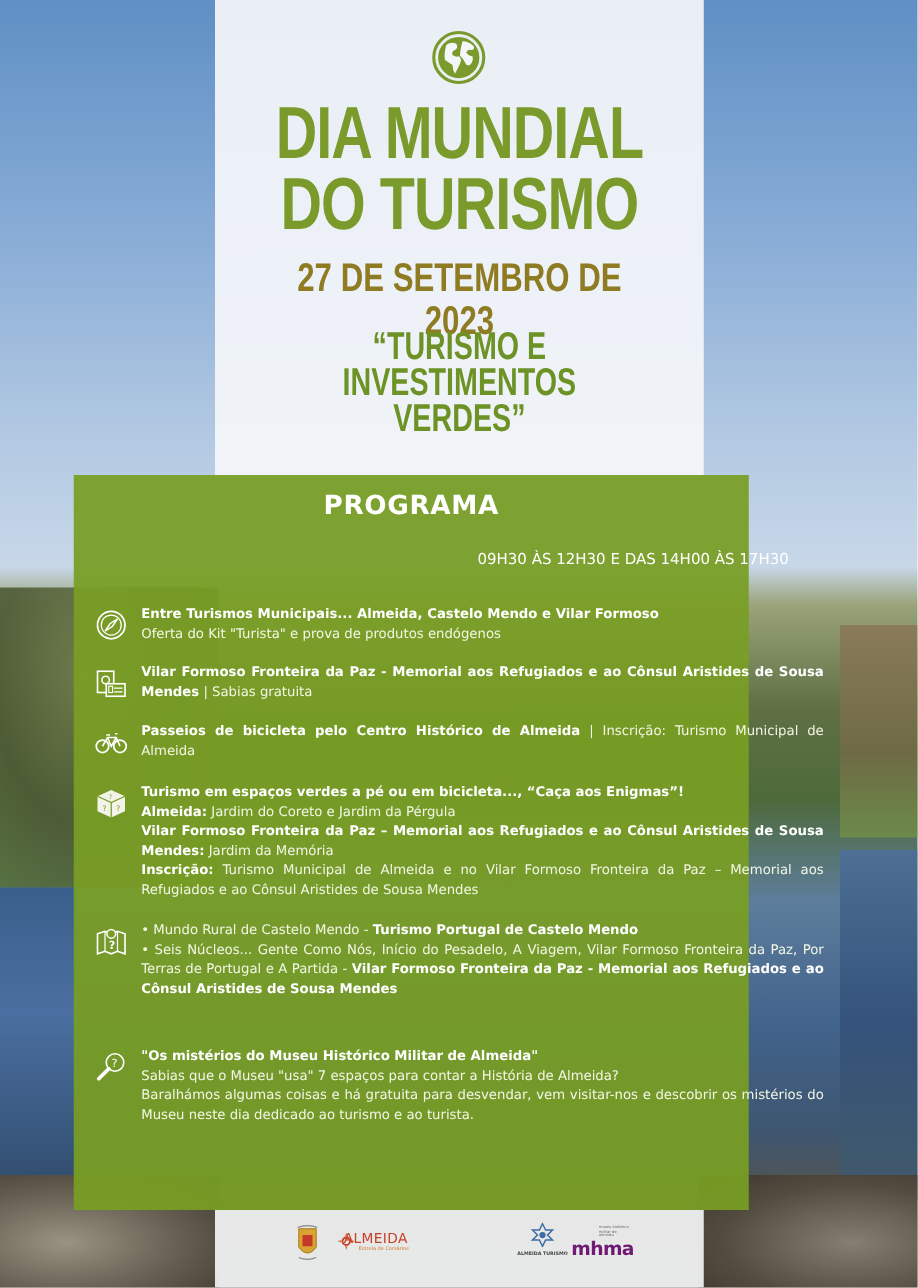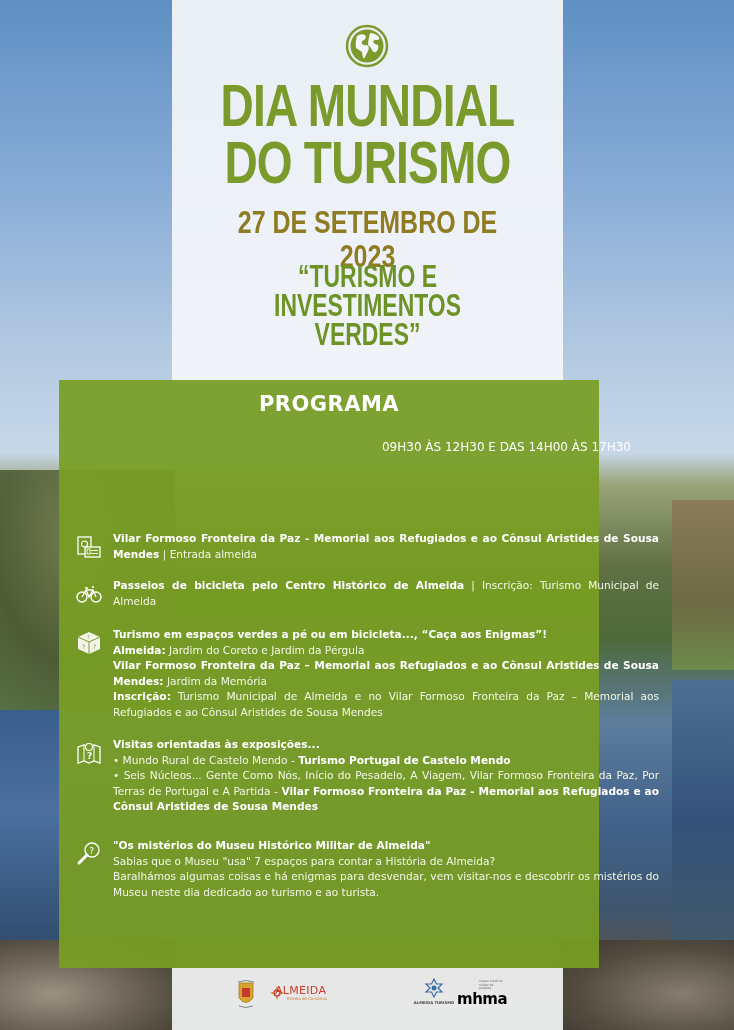--- a/index.html
+++ b/index.html
@@ -116,21 +116,21 @@
   .logo-vilar .t2 { font-size: 6.5px; color: #3d8dc8; font-weight: bold; }
   .logo-turismo {
     left: 238px; top: 10px; width: 48px; height: 34px; text-align: center;
   }
   .logo-turismo .star { width: 20px; height: 20px; margin: 0 auto; display: block; }
   .logo-turismo .t1 { font-size: 3.8px; font-weight: bold; color: #444; margin-top: 2px; }
   .logo-mhma {
     left: 285px; top: 12px; width: 50px; height: 32px;
   }
   .logo-mhma .small { position: absolute; left: 22px; top: 0; font-size: 3px; color: #666; line-height: 3.5px; width: 24px; }
-  .logo-mhma .big { position: absolute; left: 0; top: 10px; font-size: 15px; font-weight: bold; color: #000000; letter-spacing: -0.5px; }
+  .logo-mhma .big { position: absolute; left: 0; top: 10px; font-size: 15px; font-weight: bold; color: #701a75; letter-spacing: -0.5px; }
 </style>
 </head>
 <body>
 
 <div class="bg-left-hill"></div>
 <div class="bg-right-trees"></div>
 <div class="bg-water-left"></div>
 <div class="bg-water-right"></div>
 <div class="bg-rocks"></div>
 <div class="bg-rocks-right"></div>
@@ -151,34 +151,47 @@
     <div>“TURISMO E</div>
     <div>INVESTIMENTOS</div>
     <div>VERDES”</div>
   </div>
 </div>
 
 <div class="program">
   <div class="program-title">PROGRAMA</div>
   <div class="program-hours">09H30 ÀS 12H30 E DAS 14H00 ÀS 17H30</div>
 
+  <div class="item" style="top:104px">
+    <span class="icon">
+      <svg viewBox="0 0 26 26">
+          <circle cx="13" cy="13" r="11" fill="none" stroke="#fff" stroke-width="1.4"></circle>
+          <circle cx="13" cy="13" r="8" fill="none" stroke="#fff" stroke-width="1"></circle>
+          <path d="M18 8 L14 14 L8 18 L12 12 Z" fill="none" stroke="#fff" stroke-width="1.2"></path>
+        </svg>
+    </span>
+    <div class="body">
+      <span class="b line">Entre Turismos Municipais... Almeida, Castelo Mendo e Vilar Formoso</span>
+      <span class="line">Oferta do Kit "Turista" e prova de produtos endógenos</span>
+    </div>
+  </div>
 
   <div class="item" style="top:151px">
     <span class="icon">
       <svg viewBox="0 0 26 26">
           <rect x="2" y="3" width="13" height="17" fill="none" stroke="#fff" stroke-width="1.3"></rect>
           <circle cx="8.5" cy="10" r="3" fill="none" stroke="#fff" stroke-width="1.2"></circle>
           <rect x="9" y="13" width="15" height="10" fill="#789e24" stroke="#fff" stroke-width="1.3"></rect>
           <line x1="15" y1="16.5" x2="22" y2="16.5" stroke="#fff"></line>
           <line x1="15" y1="19.5" x2="22" y2="19.5" stroke="#fff"></line>
           <rect x="11" y="15" width="3" height="5" fill="none" stroke="#fff" stroke-width="0.9"></rect>
         </svg>
     </span>
     <div class="body">
-      <span class="b">Vilar Formoso Fronteira da Paz - Memorial aos Refugiados e ao Cônsul Aristides de Sousa Mendes</span><span> | Entrada almeida</span>
+      <span class="b">Vilar Formoso Fronteira da Paz - Memorial aos Refugiados e ao Cônsul Aristides de Sousa Mendes</span><span> | Sabias gratuita</span>
     </div>
   </div>
 
   <div class="item" style="top:247px">
     <span class="icon">
       <svg viewBox="0 0 26 26">
           <path d="M13 2 L24 7 L24 19 L13 24 L2 19 L2 7 Z" fill="#f3f3ea"></path>
           <path d="M2 7 L13 12 L24 7 M13 12 L13 24" fill="none" stroke="#789e24" stroke-width="1"></path>
           <text x="6" y="19" font-size="6" fill="#789e24" font-family="DejaVu Sans, sans-serif">?</text>
           <text x="17" y="19" font-size="6" fill="#789e24" font-family="DejaVu Sans, sans-serif">?</text>
@@ -210,38 +223,37 @@
     <span class="icon">
       <svg viewBox="0 0 26 26">
           <path d="M2 7 L8 5 L13 7 L18 5 L24 7 L24 23 L18 21 L13 23 L8 21 L2 23 Z" fill="none" stroke="#fff" stroke-width="1.3"></path>
           <line x1="8" y1="5" x2="8" y2="21" stroke="#fff"></line>
           <line x1="18" y1="5" x2="18" y2="21" stroke="#fff"></line>
           <circle cx="13" cy="7" r="3.5" fill="#789e24" stroke="#fff" stroke-width="1.2"></circle>
           <text x="11" y="19" font-size="9" fill="#fff" font-weight="bold" font-family="DejaVu Sans, sans-serif">?</text>
         </svg>
     </span>
     <div class="body">
-      <span class="b line">Visitas orientadas às exposições...</span>
       <span class="line"><span>• Mundo Rural de Castelo Mendo - </span><span class="b">Turismo Portugal de Castelo Mendo</span></span>
       <span class="line"><span>• Seis Núcleos... Gente Como Nós, Início do Pesadelo, A Viagem, Vilar Formoso Fronteira da Paz, Por Terras de Portugal e A Partida - </span><span class="b">Vilar Formoso Fronteira da Paz - Memorial aos Refugiados e ao Cônsul Aristides de Sousa Mendes</span></span>
     </div>
   </div>
 
   <div class="item" style="top:458px">
     <span class="icon">
       <svg viewBox="0 0 26 26">
           <circle cx="16" cy="9" r="7" fill="none" stroke="#fff" stroke-width="1.3"></circle>
           <text x="13.3" y="12.5" font-size="9" fill="#fff" font-family="DejaVu Sans, sans-serif">?</text>
           <line x1="11" y1="14" x2="3" y2="22" stroke="#fff" stroke-width="3" stroke-linecap="round"></line>
         </svg>
     </span>
     <div class="body">
       <span class="b line">"Os mistérios do Museu Histórico Militar de Almeida"</span>
       <span class="line">Sabias que o Museu "usa" 7 espaços para contar a História de Almeida?</span>
-      <span class="line">Baralhámos algumas coisas e há enigmas para desvendar, vem visitar-nos e descobrir os mistérios do Museu neste dia dedicado ao turismo e ao turista.</span>
+      <span class="line">Baralhámos algumas coisas e há gratuita para desvendar, vem visitar-nos e descobrir os mistérios do Museu neste dia dedicado ao turismo e ao turista.</span>
     </div>
   </div>
 </div>
 
 <div class="footer">
   <svg class="logo logo-crest" viewBox="0 0 22 30">
     <path d="M4 3 L18 3 L18 18 Q11 27 4 18 Z" fill="#d9a331" stroke="#a58020" stroke-width="0.8"></path>
     <rect x="7" y="8" width="8" height="9" fill="#c5392b"></rect>
     <path d="M3 2 Q11 -1 19 2" fill="none" stroke="#888" stroke-width="1"></path>
     <path d="M4 26 Q11 29 18 26" fill="none" stroke="#888" stroke-width="1"></path>

